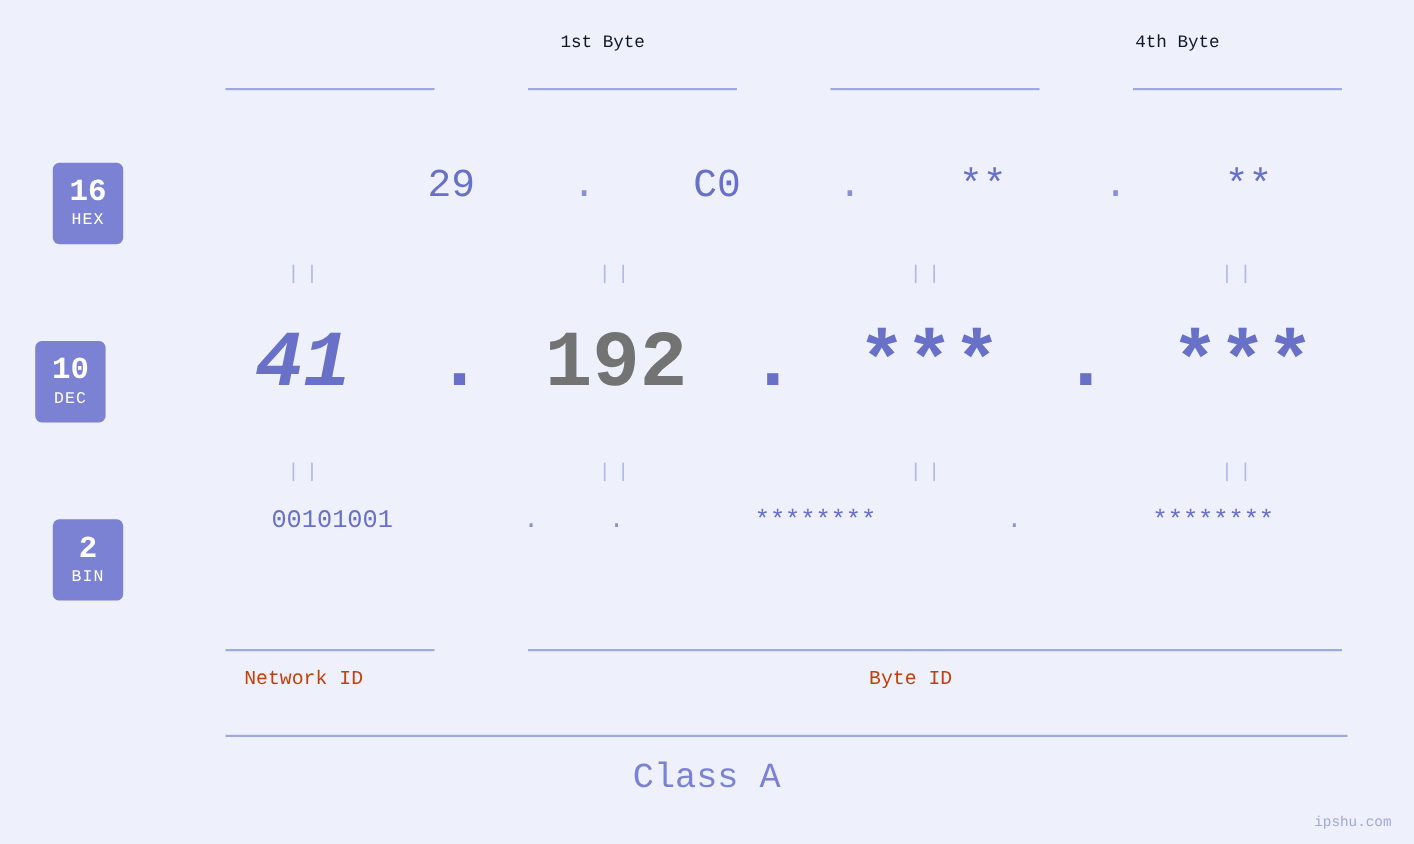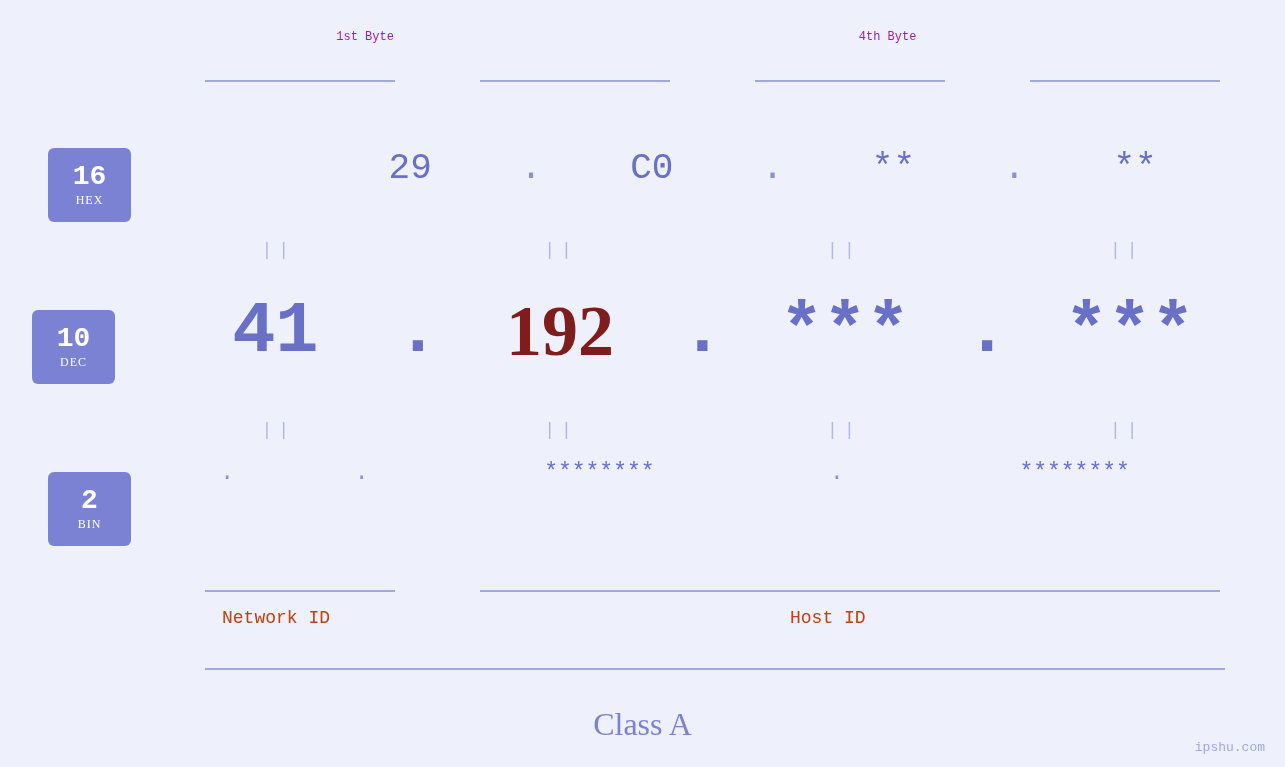--- a/index.html
+++ b/index.html
@@ -14,64 +14,63 @@
     }
 
     .main-container {
       width: 1285px;
       height: 767px;
       background-color: #eef0fb;
       position: relative;
     }
 
     .badge {
-      width: 83px;
+      width: 64px;
       height: 74px;
       background-color: #7b82d4;
       border-radius: 6px;
       display: flex;
       flex-direction: column;
       align-items: center;
       justify-content: center;
       color: white;
       font-family: 'Courier New', Courier, monospace;
     }
 
     .badge-num {
       font-size: 28px;
       font-weight: bold;
       line-height: 1.1;
     }
 
     .badge-label {
-      font-size: 12px;
+      font-size: 15px;
       font-weight: normal;
       letter-spacing: 1px;
-      font-family: Liberation Serif, serif;
     }
 
     .badge-hex { top: 148px; }
     .badge-dec { top: 308px; }
     .badge-bin { top: 472px; }
 
     
     .col-headers {
       position: absolute;
       top: 30px;
       left: 200px;
       right: 40px;
       display: flex;
       justify-content: space-around;
     }
 
     .col-header {
-      color: #a21caf;
-      font-size: 12px;
-      font-family: 'Courier New', Courier, monospace;
-      text-align: left;
+      color: #0f172a;
+      font-size: 16px;
+      font-family: 'Courier New', Courier, monospace;
+      text-align: right;
       width: 250px;
     }
 
     
     .bracket-line {
       position: absolute;
       top: 80px;
       height: 2px;
       background-color: #a0a8e0;
     }
@@ -88,24 +87,23 @@
       position: absolute;
       color: #c2410c;
       font-family: 'Courier New', Courier, monospace;
       font-size: 18px;
     }
 
     
     .class-label {
       position: absolute;
       color: #7b82d4;
-      font-family: Liberation Serif, serif;
+      font-family: Liberation Mono, monospace;
       font-size: 32px;
       text-align: center;
-      margin-top: 18px;
     }
 
     
     .full-bracket {
       position: absolute;
       height: 2px;
       background-color: #a0a8e0;
     }
 
     
@@ -160,54 +158,55 @@
     <div style="width:220px; text-align:center; color:#b0b8e8; font-size:18px; letter-spacing:6px; font-family:'Courier New',monospace;">||</div>
     <div style="width:30px;"></div>
     <div style="width:220px; text-align:center; color:#b0b8e8; font-size:18px; letter-spacing:6px; font-family:'Courier New',monospace;">||</div>
     <div style="width:30px;"></div>
     <div style="width:220px; text-align:center; color:#b0b8e8; font-size:18px; letter-spacing:6px; font-family:'Courier New',monospace;">||</div>
     <div style="width:30px;"></div>
     <div style="width:220px; text-align:center; color:#b0b8e8; font-size:18px; letter-spacing:6px; font-family:'Courier New',monospace;">||</div>
   </div>
 
   <div style="position:absolute; top:290px; left:160px; right:40px; display:flex; align-items:center; justify-content:space-around;">
-    <div style="width:220px; text-align:center; color:#6870c8; font-size:72px; font-weight:bold; font-family:'Courier New',monospace;">41</div>
+    <div style="width:220px; text-align:center; color:#6870c8; font-size:72px; font-weight:bold; font-family:'Courier New',monospace;font-style:italic;">41</div>
     <div style="color:#6870c8; font-size:72px; font-weight:bold; font-family:'Courier New',monospace;">.</div>
-    <div style="width:220px; text-align:center; color:#7f1d1d; font-size:72px; font-weight:bold; font-family:Liberation Serif, serif;">192</div>
+    <div style="width:220px; text-align:center; color:#737373; font-size:72px; font-weight:bold; font-family:Liberation Mono, monospace;">192</div>
     <div style="color:#6870c8; font-size:72px; font-weight:bold; font-family:'Courier New',monospace;">.</div>
     <div style="width:220px; text-align:center; color:#6870c8; font-size:72px; font-weight:bold; font-family:'Courier New',monospace;">***</div>
     <div style="color:#6870c8; font-size:72px; font-weight:bold; font-family:'Courier New',monospace;">.</div>
     <div style="width:220px; text-align:center; color:#6870c8; font-size:72px; font-weight:bold; font-family:'Courier New',monospace;">***</div>
   </div>
 
   <div style="position:absolute; top:420px; left:160px; right:40px; display:flex; align-items:center; justify-content:space-around;">
     <div style="width:220px; text-align:center; color:#b0b8e8; font-size:18px; letter-spacing:6px; font-family:'Courier New',monospace;">||</div>
     <div style="width:30px;"></div>
     <div style="width:220px; text-align:center; color:#b0b8e8; font-size:18px; letter-spacing:6px; font-family:'Courier New',monospace;">||</div>
     <div style="width:30px;"></div>
     <div style="width:220px; text-align:center; color:#b0b8e8; font-size:18px; letter-spacing:6px; font-family:'Courier New',monospace;">||</div>
     <div style="width:30px;"></div>
     <div style="width:220px; text-align:center; color:#b0b8e8; font-size:18px; letter-spacing:6px; font-family:'Courier New',monospace;">||</div>
   </div>
 
   <div style="position:absolute; top:460px; left:160px; right:40px; display:flex; align-items:center; justify-content:space-around;">
+    <div style="width:220px; text-align:center; color:#6870c8; font-size:23px; font-family:'Courier New',monospace;">00101001</div>
     <div style="color:#8890d8; font-size:23px; font-family:'Courier New',monospace;">.</div>
     <div style="color:#8890d8; font-size:23px; font-family:'Courier New',monospace;">.</div>
     <div style="width:220px; text-align:center; color:#6870c8; font-size:23px; font-family:'Courier New',monospace;">********</div>
     <div style="color:#8890d8; font-size:23px; font-family:'Courier New',monospace;">.</div>
     <div style="width:220px; text-align:center; color:#6870c8; font-size:23px; font-family:'Courier New',monospace;">********</div>
   </div>
 
   <div class="bottom-bracket" style="left:205px; width:190px; top:590px;"></div>
 
   <div class="bottom-bracket" style="left:480px; width:740px; top:590px;"></div>
 
   <div class="segment-label" style="left:222px; top:608px; font-size:18px;">Network ID</div>
 
-  <div class="segment-label" style="left:790px; top:608px; font-size:18px;">Host ID</div>
+  <div class="segment-label" style="left:790px; top:608px; font-size:18px;">Byte ID</div>
 
   <div class="full-bracket" style="left:205px; width:1020px; top:668px;"></div>
 
   <div class="class-label" style="left:0; right:0; top:688px; font-size:32px; text-align:center;">Class A</div>
 
   <div class="watermark">ipshu.com</div>
 
 </div>
 
 </body></html>

